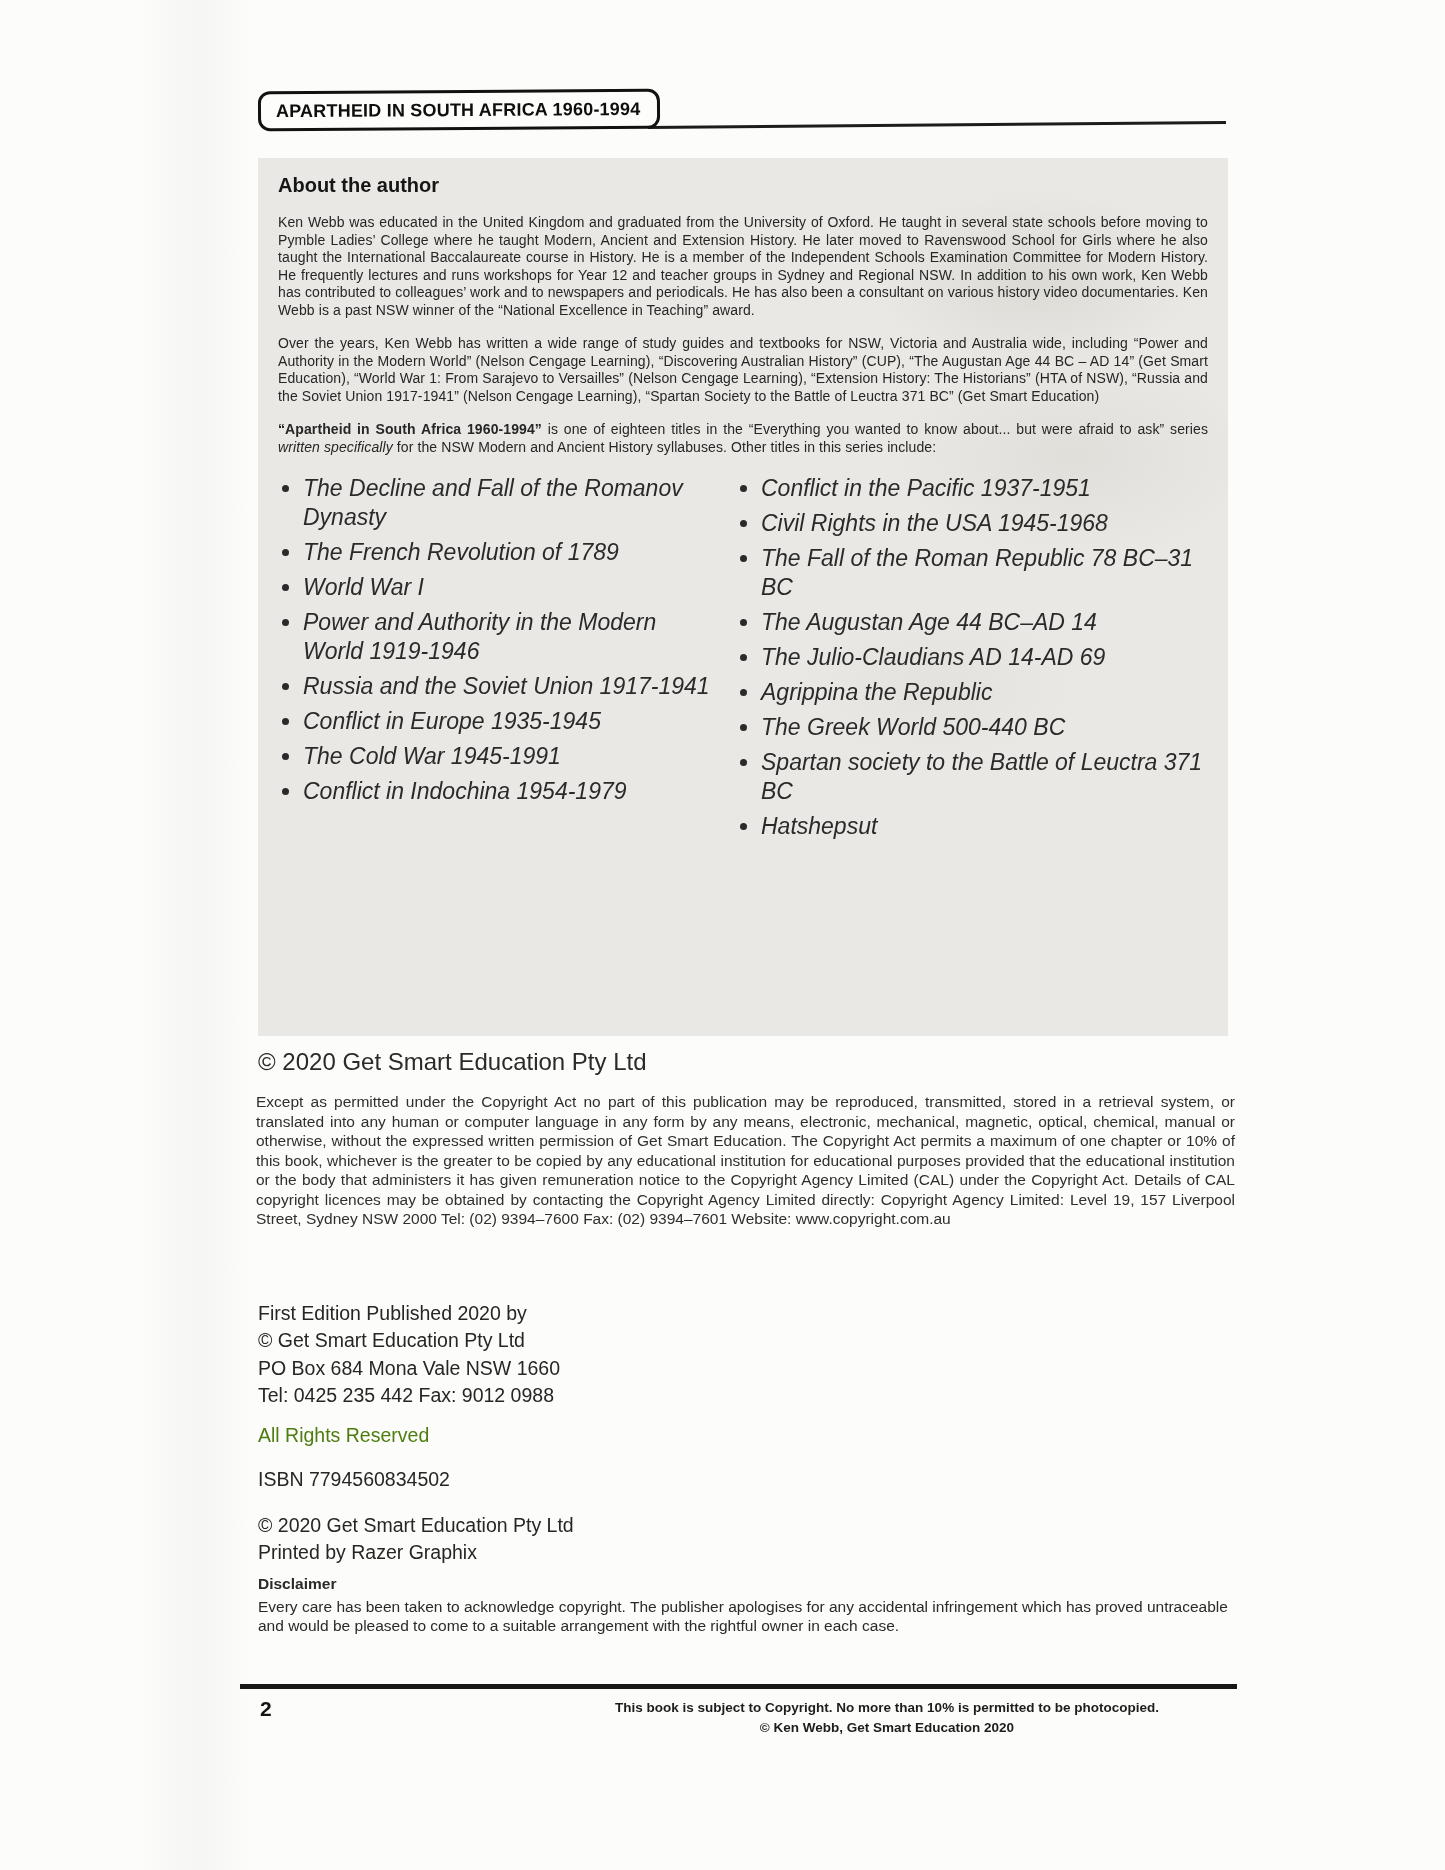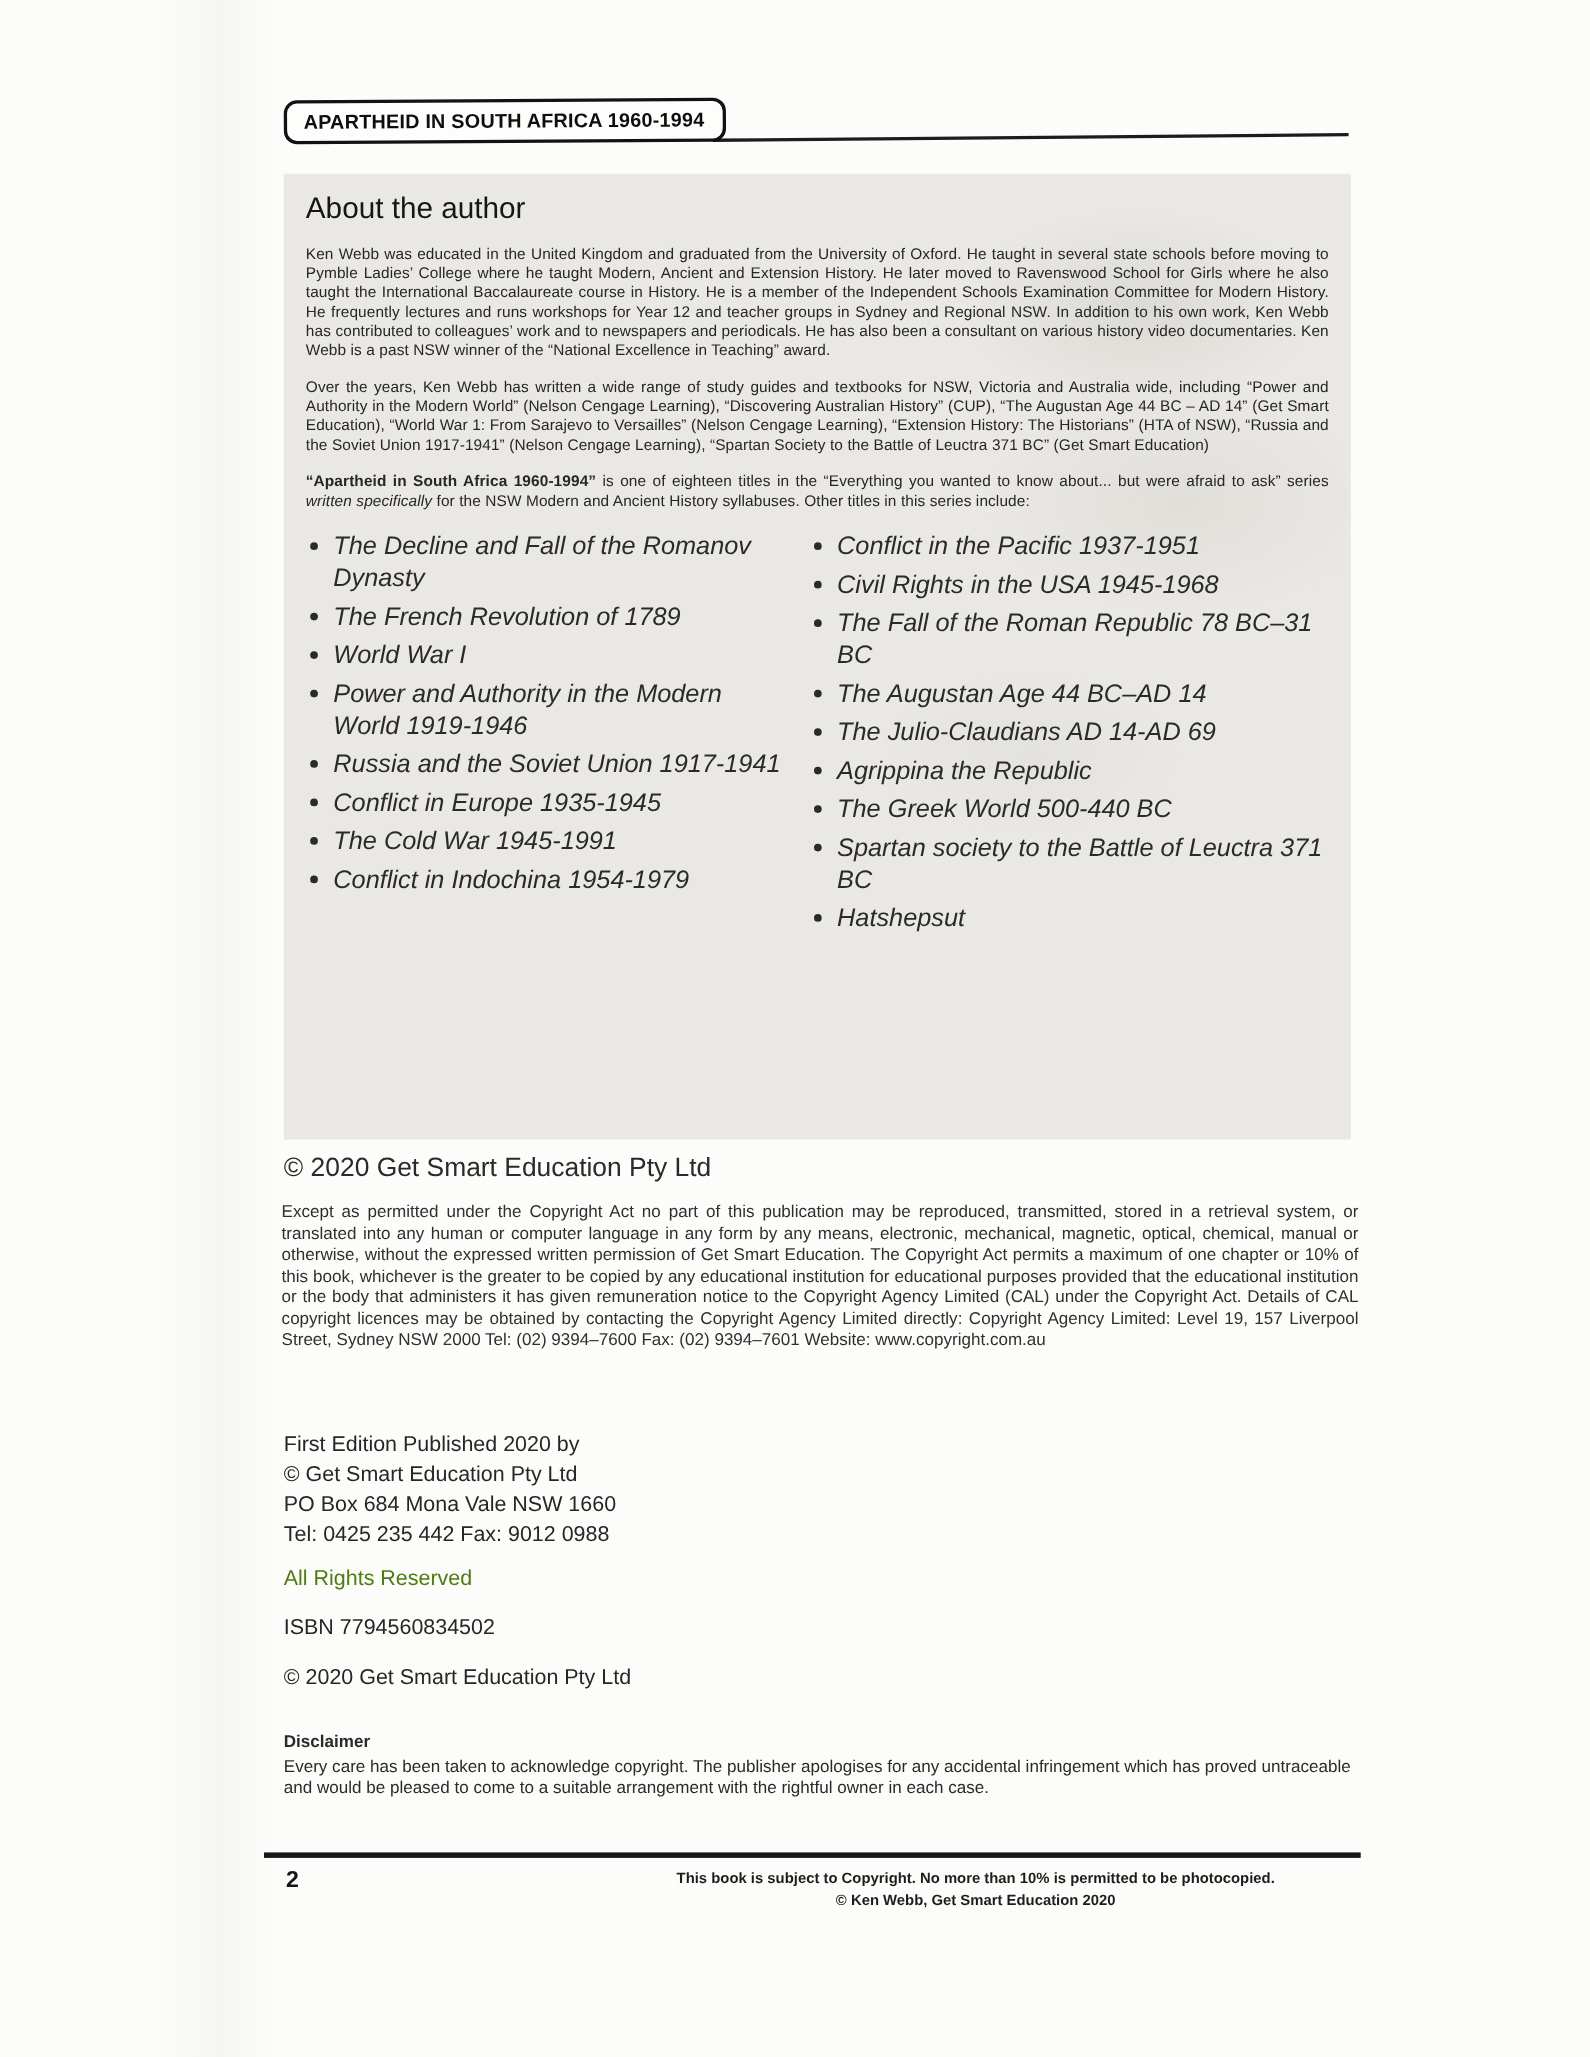--- a/index.html
+++ b/index.html
@@ -33,21 +33,21 @@
     position:absolute;left:258px;top:158px;width:970px;height:878px;
     box-sizing:border-box;
     background-color:#e9e8e4;
     background-image:
       radial-gradient(ellipse 230px 130px at 80% 14%, rgba(170,170,160,0.22), transparent 70%),
       radial-gradient(ellipse 260px 150px at 84% 34%, rgba(175,173,163,0.16), transparent 70%),
       radial-gradient(ellipse 200px 110px at 70% 60%, rgba(175,173,163,0.10), transparent 70%);
     padding:16px 20px 0 20px;
   }
   .about-heading{
-    font-size:27px;font-weight:normal;color:#161616;
+    font-size:20px;font-weight:bold;color:#161616;
     margin:0 0 17px 0;
   }
   .body-par{
     font-size:14px;line-height:1.25;letter-spacing:.1px;
     text-align:justify;color:#262626;
     margin:0 0 16px 0;
   }
   .series-lead{font-weight:bold;}
   .series-italic{font-style:italic;}
   .title-cols{display:flex;margin-top:18px;}
@@ -152,20 +152,21 @@
     <div>PO Box 684 Mona Vale NSW 1660</div>
     <div>Tel: 0425 235 442 Fax: 9012 0988</div>
   </div>
 
   <div class="rights">All Rights Reserved</div>
 
   <div class="isbn">ISBN 7794560834502</div>
 
   <div class="copyright2">
     <div>© 2020 Get Smart Education Pty Ltd</div>
+    <div>Printed by Razer Graphix</div>
   </div>
 
   <div class="disclaimer">
     <div class="dhead">Disclaimer</div>
     <div>Every care has been taken to acknowledge copyright. The publisher apologises for any accidental infringement which has proved untraceable and would be pleased to come to a suitable arrangement with the rightful owner in each case.</div>
   </div>
 
   <div class="footer-rule"></div>
 
   <div class="page-number">2</div>

